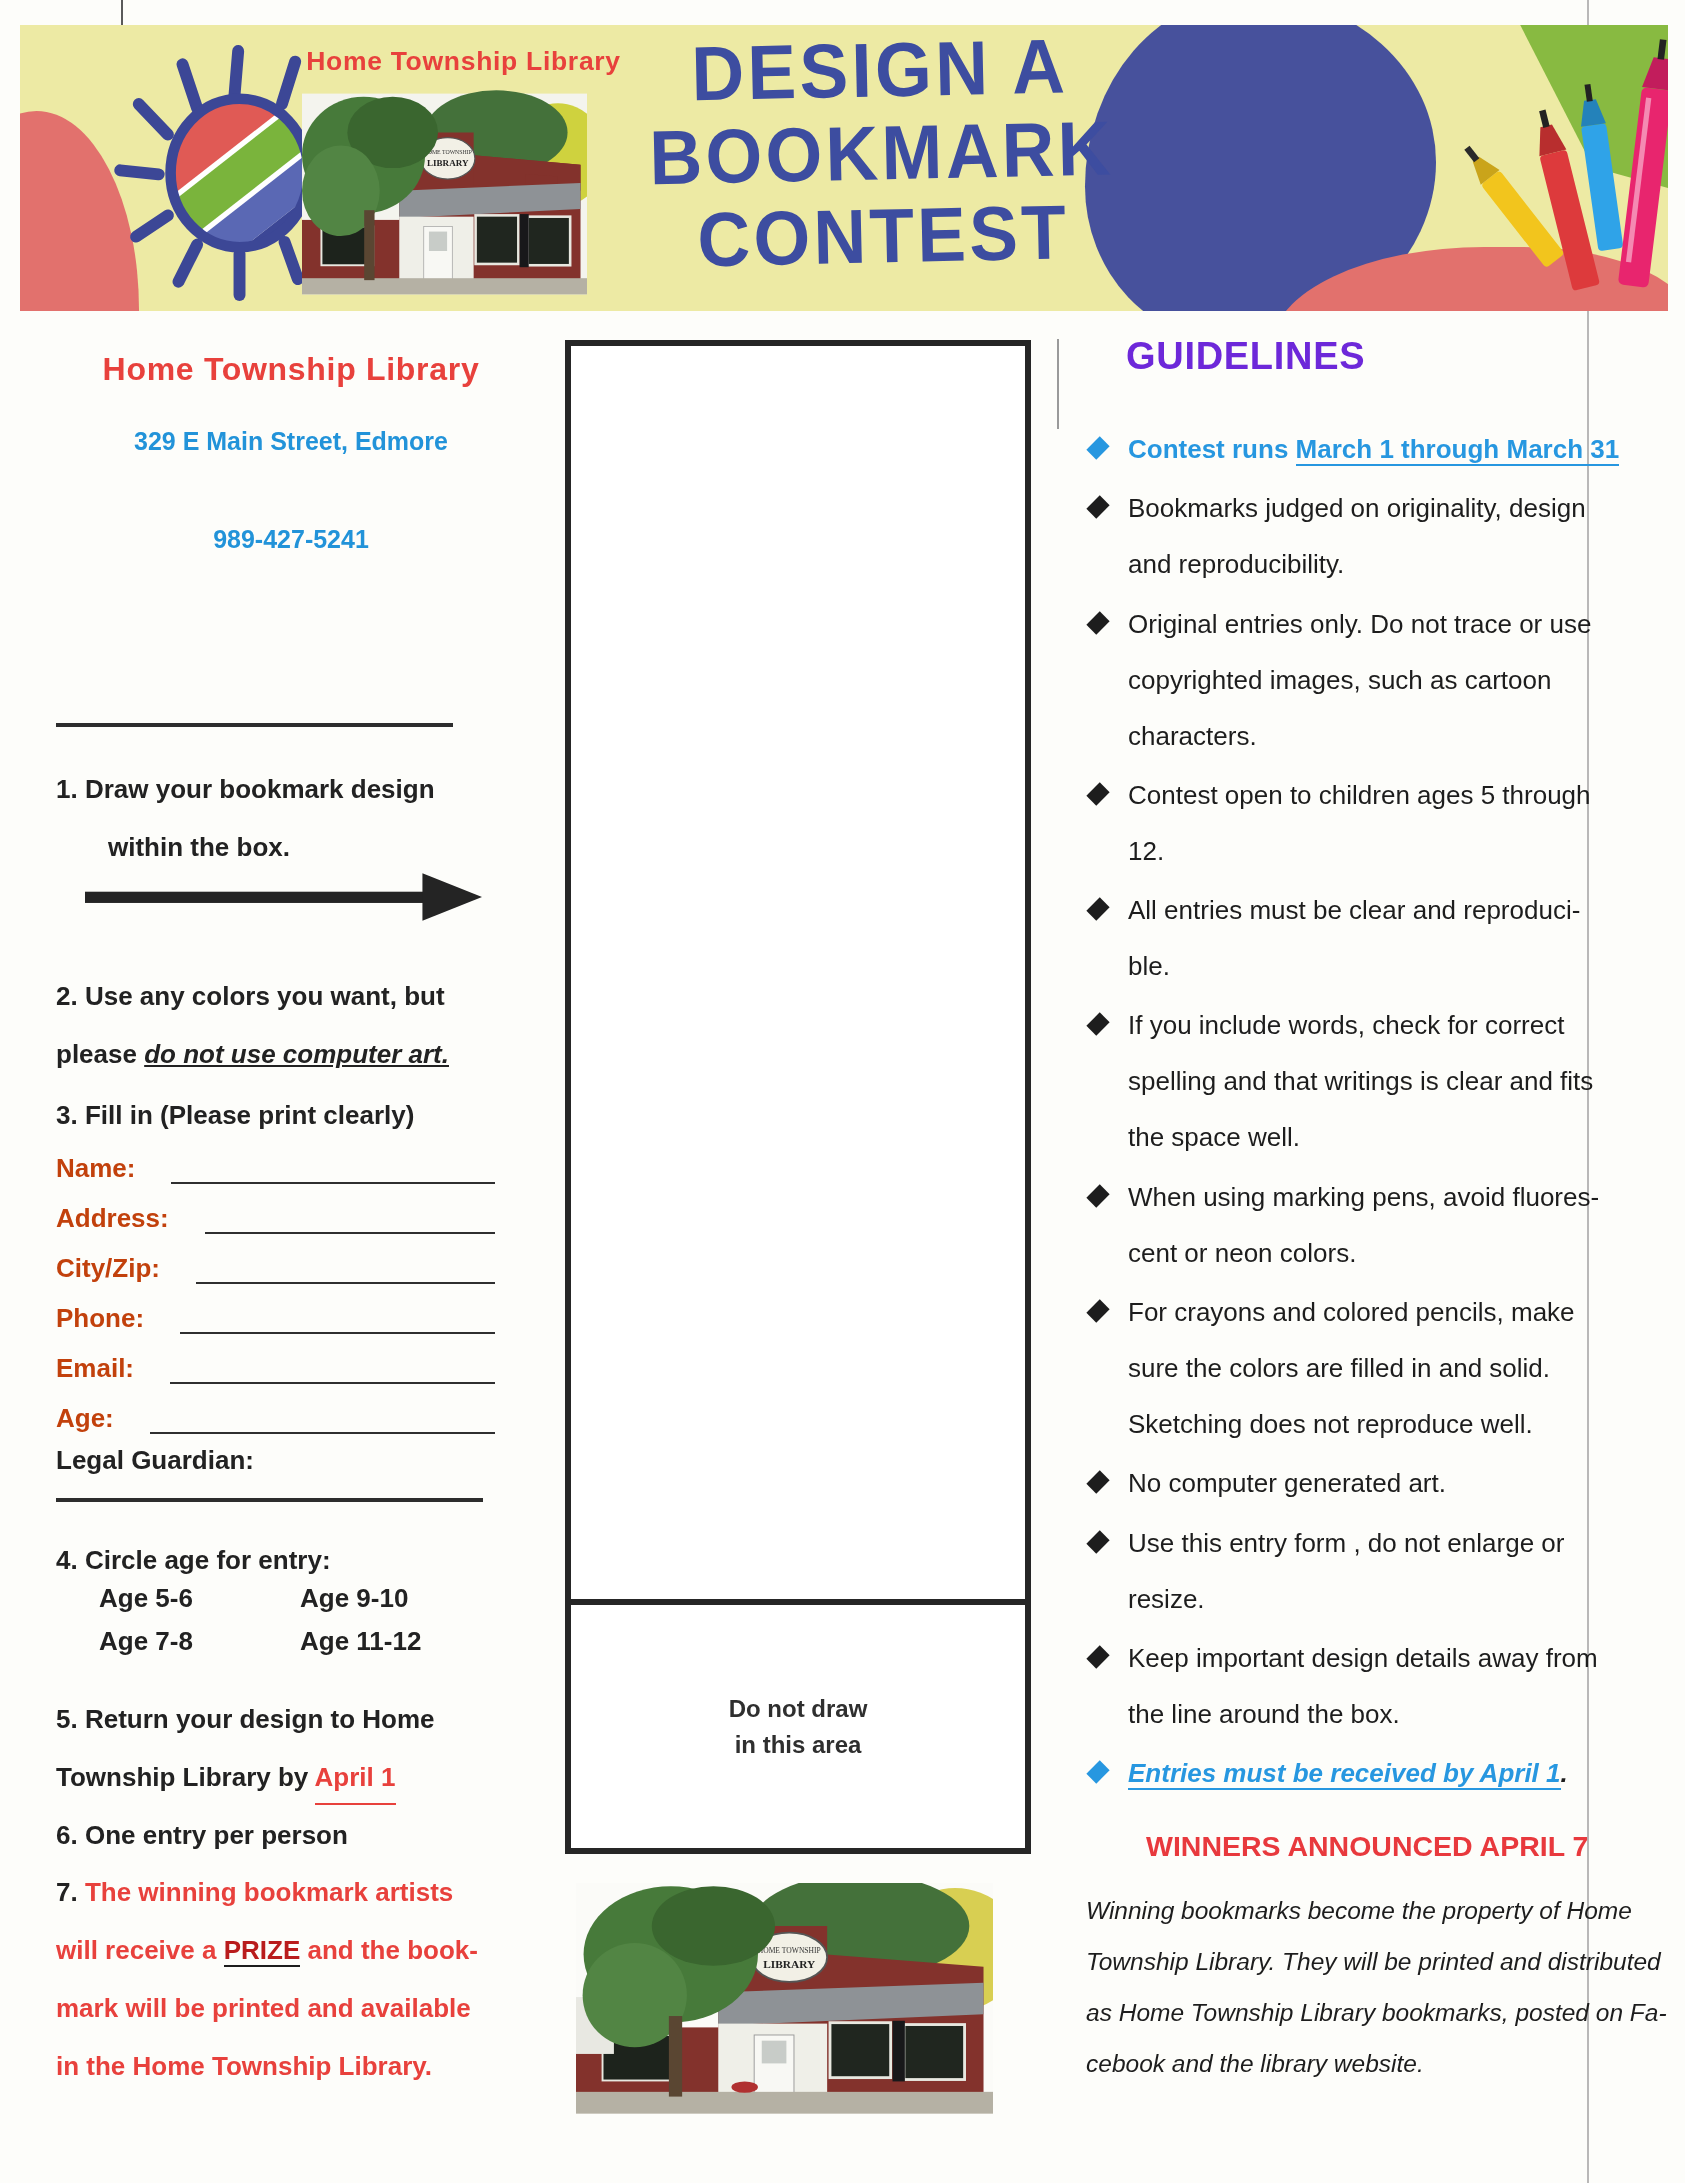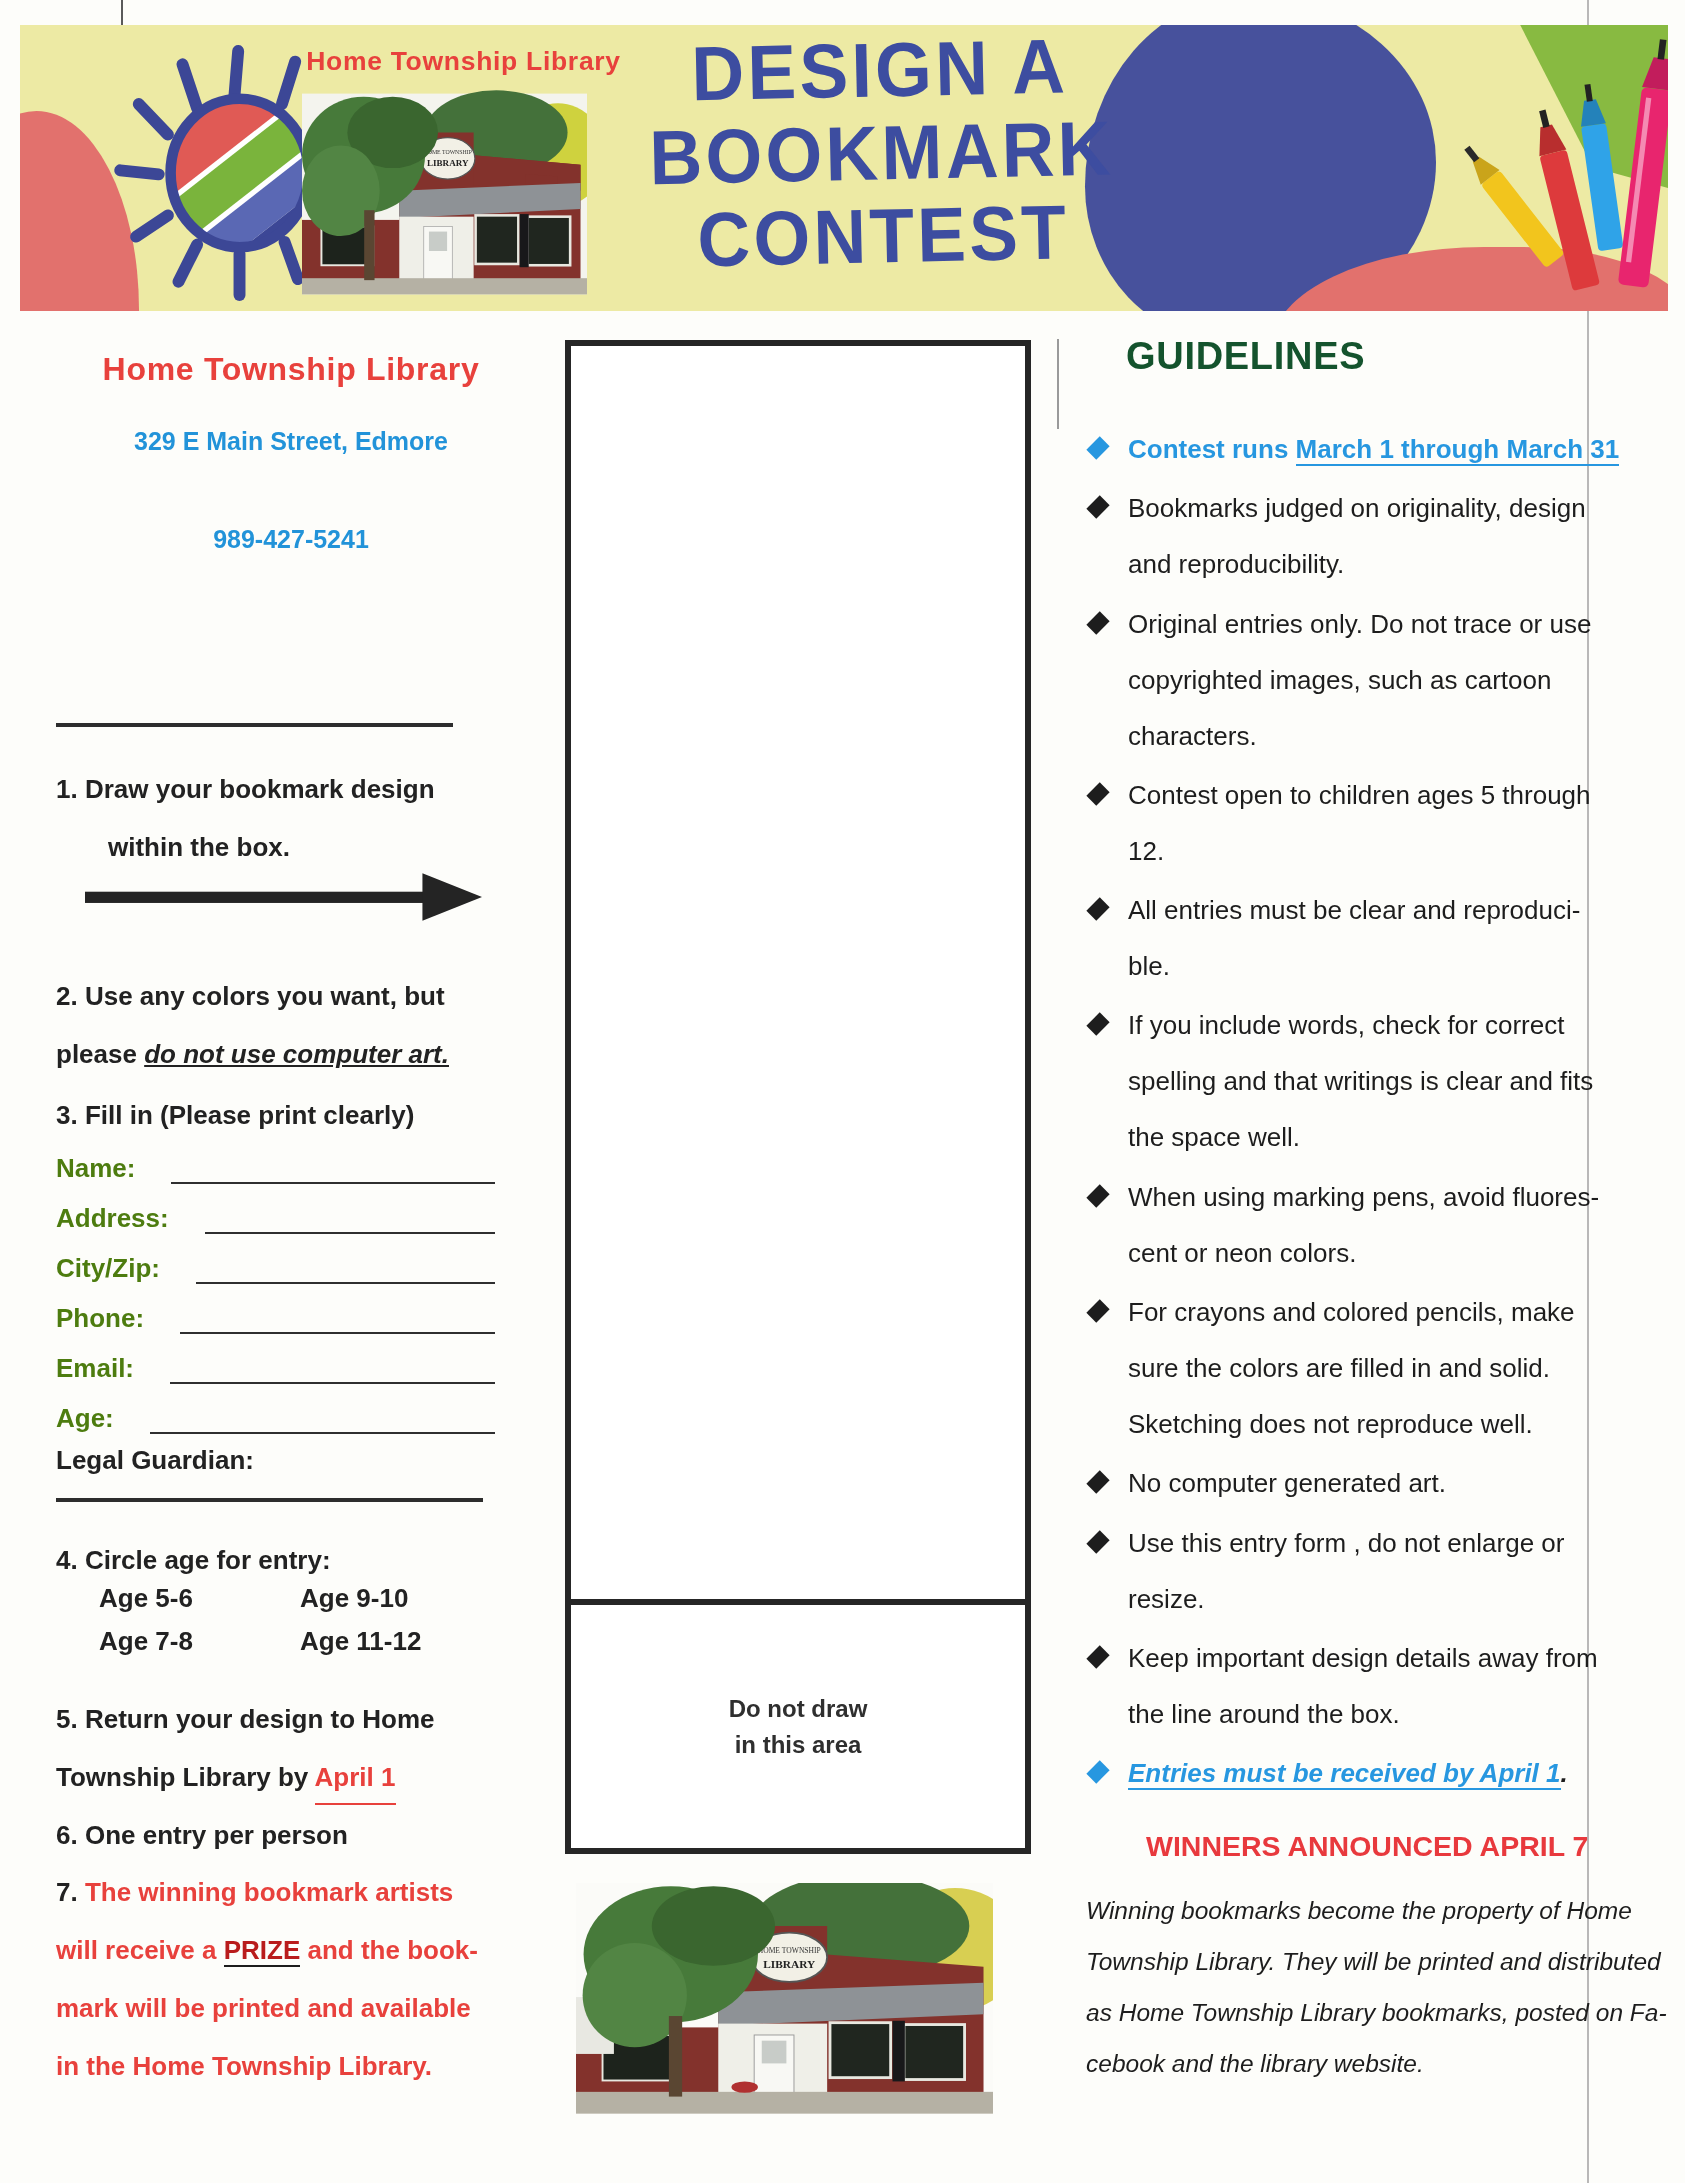--- a/index.html
+++ b/index.html
@@ -31,38 +31,38 @@
   .markers-svg{left:1391px;top:0;z-index:2;}
 
   
   .lh{left:56px;width:470px;text-align:center;font-size:32px;font-weight:700;letter-spacing:0.7px;}
   .laddr{left:56px;width:470px;text-align:center;font-size:25px;font-weight:bold;}
   .hr1{left:56px;top:723px;width:397px;height:4px;background:#2d2d2d;}
   .hr2{left:56px;top:1498px;width:427px;height:4px;background:#2d2d2d;}
   .step{left:56px;width:477px;font-size:26px;font-weight:bold;line-height:58px;color:#222;}
   .indent{padding-left:52px;}
   .fields{left:56px;top:1134px;width:439px;}
-  .frow{display:flex;align-items:flex-end;height:50px;font-size:26px;font-weight:bold;color:#4d7c0f;gap:32px;}
+  .frow{display:flex;align-items:flex-end;height:50px;font-size:26px;font-weight:bold;color:#c2410c;gap:32px;}
   .fline{flex:1;border-bottom:2.6px solid #2f2f2f;height:33px;margin-left:4px;}
   .ages{left:99px;top:1583px;width:397px;display:grid;grid-template-columns:189px 189px;
         row-gap:20px;font-size:26px;font-weight:bold;color:#222;gap:12px;}
   .em-underline{font-style:italic;text-decoration:underline;}
   .date-red{color:#e8413c;border-bottom:2.6px solid #e8413c;padding-bottom:11px;text-align:right;}
   .prize{color:#b91c1c;border-bottom:2.6px solid #1d1d1d;}
   .step7-red{color:#e8413c;}
 
   
   .drawbox{left:565px;top:340px;width:454px;height:1502px;border:6.6px solid #262626;background:#fff;}
   .box-divider{left:0;top:1253px;width:100%;height:6px;background:#262626;}
   .donotdraw{left:0;top:1345px;width:100%;text-align:center;font-size:24px;line-height:36px;color:#2f2f2f;font-weight:bold;}
   .photo2{left:576px;top:1883px;}
   .mini-vline{left:1057px;top:339px;width:2px;height:90px;background:#9a9a9a;}
 
   
-  .gtitle{left:1126px;top:335px;font-size:38px;font-weight:700;color:#14532d;letter-spacing:0.7px;}
+  .gtitle{left:1126px;top:335px;font-size:38px;font-weight:700;color:#6d28d9;letter-spacing:0.7px;}
   .bullets{left:1080px;top:421px;width:586px;}
   .bullet{position:relative;padding-left:48px;margin-bottom:3.3px;font-size:26px;line-height:56px;color:#1d1d1d;}
   .bullet::before{content:"";position:absolute;left:10.6px;top:20px;width:14px;height:14px;
         background:#1d1d1d;transform:rotate(45deg) scaleY(1.35);}
   .bullet.blue{color:#2797e0;font-weight:bold;}
   .bullet.blue::before{background:#2797e0;}
   .bullet.blue-italic{color:#2797e0;font-weight:bold;font-style:italic;}
   .bullet.blue-italic::before{background:#2797e0;}
   .u-blue{border-bottom:2.6px solid #2797e0;padding-bottom:0;}
   .winners{left:1146px;top:1830px;width:530px;font-size:28.5px;font-weight:bold;color:#e8393d;}

